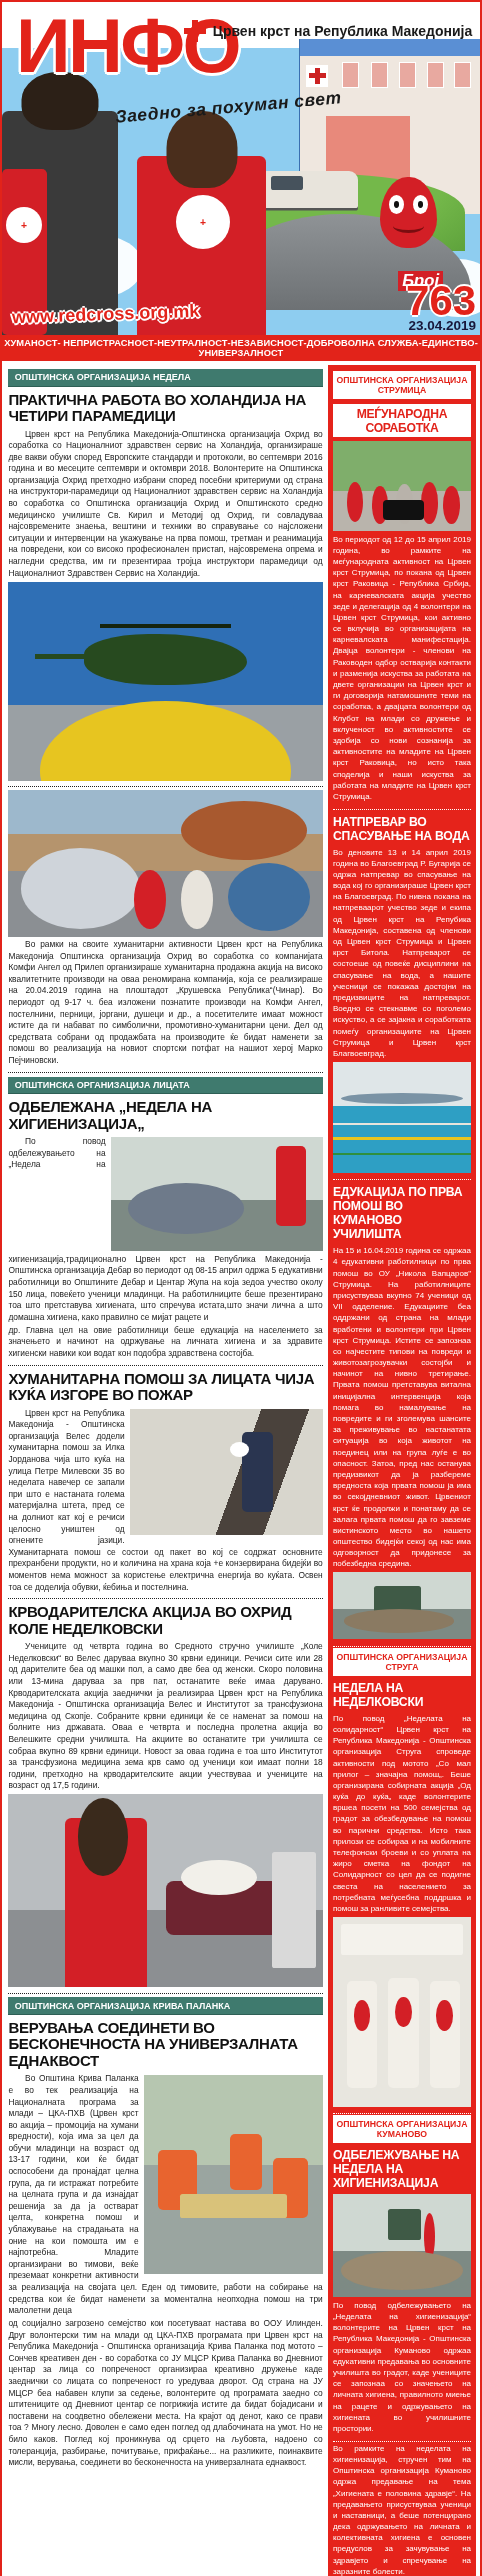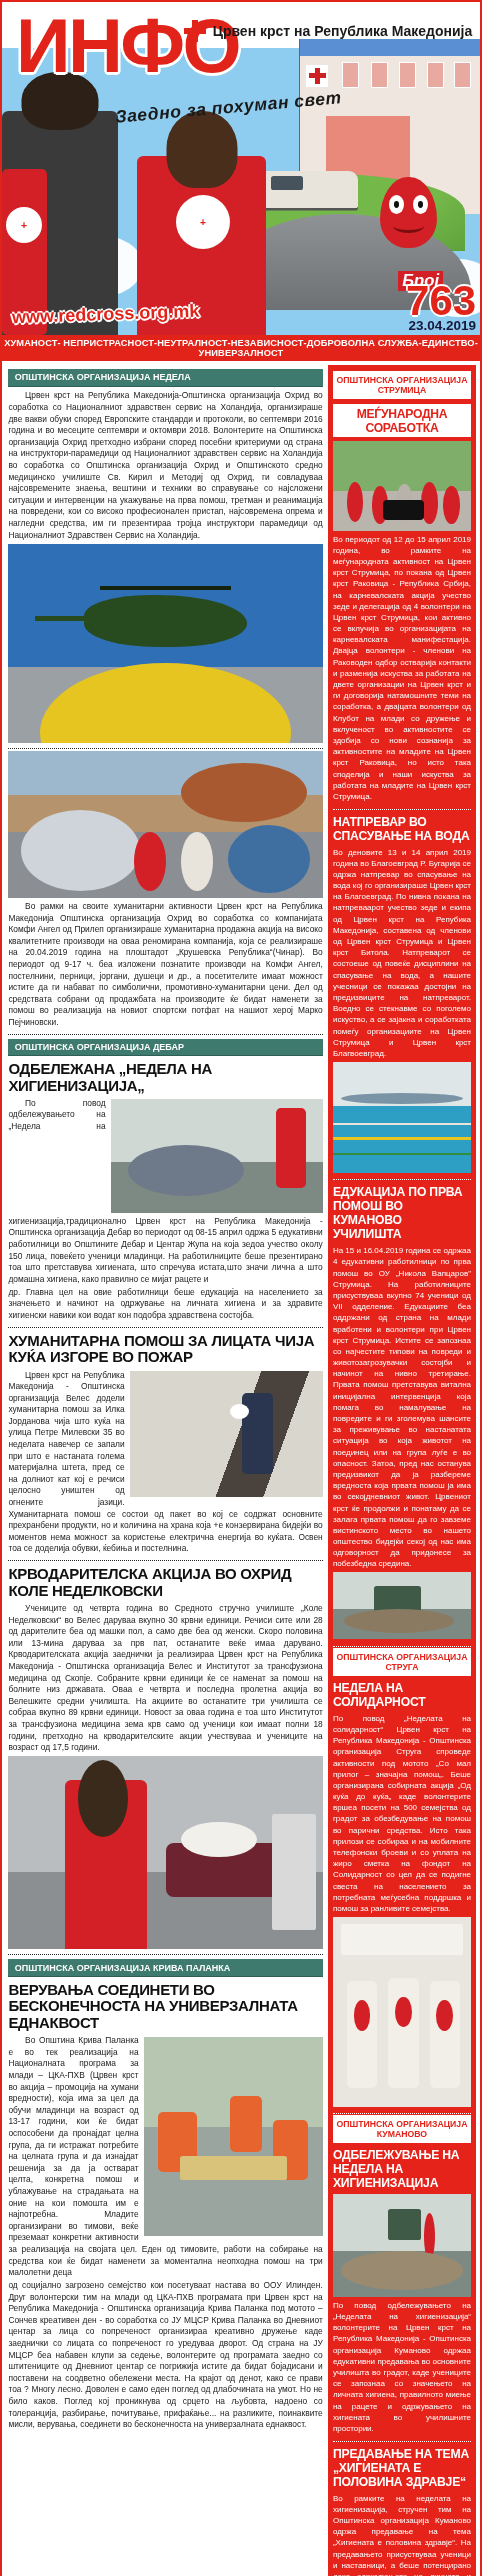--- a/index.html
+++ b/index.html
@@ -136,41 +136,42 @@
     <div class="issue-date">23.04.2019</div>
   </div>
 
   <div class="values-bar">ХУМАНОСТ- НЕПРИСТРАСНОСТ-НЕУТРАЛНОСТ-НЕЗАВИСНОСТ-ДОБРОВОЛНА СЛУЖБА-ЕДИНСТВО-УНИВЕРЗАЛНОСТ</div>
 
   <div class="main">
 
     <div class="col-left">
 
       <div class="tag">ОПШТИНСКА ОРГАНИЗАЦИЈА НЕДЕЛА</div>
+      <div class="a-title">ПРАКТИЧНА РАБОТА ВО ХОЛАНДИЈА НА ЧЕТИРИ ПАРАМЕДИЦИ</div>
       <p class="p indent">Црвен крст на Република Македонија-Општинска организација Охрид во соработка со Националниот здравствен сервис на Холандија, организираше две вакви обуки според Европските стандарди и протоколи, во септември 2016 година и во месеците септември и октомври 2018. Волонтерите на Општинска организација Охрид претходно избрани според посебни критериуми од страна на инструктори-парамедици од Националниот здравствен сервис на Холандија во соработка со Општинска организација Охрид и Општинското средно медицинско училиште Св. Кирил и Методиј од Охрид, ги совладуваа најсовремените знаења, вештини и техники во справување со најсложени ситуации и интервенции на укажување на прва помош, третман и реанимација на повредени, кои со високо професионален пристап, најсовремена опрема и нагледни средства, им ги презентираа тројца инструктори парамедици од Националниот Здравствен Сервис на Холандија.</p>
 
       <div class="photo sky-tarmac" style="height:199px;">
         <div class="helipad"></div>
         <div class="heli"></div>
       </div>
 
       <div class="dotted"></div>
 
       <div class="photo market" style="height:147px;">
         <div class="blob" style="left:4%; top:40%; width:38%; height:55%; background:#cfd4da;"></div>
         <div class="blob" style="left:55%; top:8%; width:40%; height:40%; background:#a8592f;"></div>
         <div class="blob" style="left:40%; top:55%; width:10%; height:40%; background:#d31f26;"></div>
         <div class="blob" style="left:55%; top:55%; width:10%; height:40%; background:#e8e4dc;"></div>
         <div class="blob" style="left:70%; top:50%; width:26%; height:46%; background:#3f6fa0;"></div>
       </div>
 
       <p class="p indent">Во рамки на своите хуманитарни активности Црвен крст на Република Македонија Општинска организација Охрид во соработка со компанијата Комфи Ангел од Прилеп организираше хуманитарна продажна акција на високо квалитетните производи на оваа реномирана компанија, која се реализираше на 20.04.2019 година на плоштадот „Крушевска Република“(Чинар). Во периодот од 9-17 ч. беа изложени познатите производи на Комфи Ангел, постелнини, перници, јоргани, душеци и др., а посетителите имаат можност истите да ги набават по симболични, промотивно-хуманитарни цени. Дел од средствата собрани од продажбата на производите ќе бидат наменети за помош во реализација на новиот спортски потфат на нашиот херој Марко Пејчиновски.</p>
 
       <div class="dotted"></div>
-      <div class="tag">ОПШТИНСКА ОРГАНИЗАЦИЈА ДЕБАР</div>
+      <div class="tag">ОПШТИНСКА ОРГАНИЗАЦИЈА ЛИЦАТА</div>
       <div class="a-title">ОДБЕЛЕЖАНА „НЕДЕЛА НА ХИГИЕНИЗАЦИЈА„</div>
       <div class="ph-left-text">
         <div class="photo classroom float-r" style="width:212px; height:114px;">
           <div class="blob" style="left:78%; top:8%; width:14%; height:70%; background:#d31f26; border-radius:5.1px;"></div>
           <div class="blob" style="left:8%; top:40%; width:55%; height:45%; background:#6e7a8a;"></div>
         </div>
         <p class="p indent">По повод одбележувањето на „Недела на хигиенизација,традиционално Црвен крст на Република Македонија - Општинска организација Дебар во периодот од 08-15 април одржа 5 едукативни работилници во Општините Дебар и Центар Жупа на која зедоа учество околу 150 лица, повеќето ученици младинци. На работилниците беше презентирано тоа што претставува хигиената, што спречува истата,што значи лична а што домашна хигиена, како правилно се мијат рацете и</p>
         <p class="p">др. Главна цел на овие работилници беше едукација на населението за значењето и начинот на одржување на личната хигиена и за здравите хигиенски навики кои водат кон подобра здравствена состојба.</p>
       </div>
 
@@ -244,21 +245,21 @@
       <div class="s-title">ЕДУКАЦИЈА ПО ПРВА ПОМОШ ВО КУМАНОВО УЧИЛИШТА</div>
       <p class="s-p">На 15 и 16.04.2019 година се одржаа 4 едукативни работилници по прва помош во ОУ „Никола Вапцаров" Струмица. На работилниците присуствуваа вкупно 74 ученици од VII одделение. Едукациите беа оддржани од страна на млади вработени и волонтери при Црвен крст Струмица. Истите се запознаа со најчестите типови на повреди и животозагрозувачки состојби и начинот на нивно третирање. Првата помош претставува витална иницијална интервенција која помага во намалување на повредите и ги зголемува шансите за преживување во настанатата ситуација во која животот на поединец или на група луѓе е во опасност. Затоа, пред нас останува предизвикот да ја разбереме вредноста која првата помош ја има во секојдневниот живот. Црвениот крст ќе продолжи и понатаму да се залага првата помош да го завземе вистинското место во нашето општество бидејќи секој од нас има одговорност да придонесе за побезбедна средина.</p>
 
       <div class="photo classroom" style="height:67px;">
         <div class="blob" style="left:30%; top:20%; width:34%; height:45%; background:#3f5a46; border-radius:2.6px;"></div>
         <div class="blob" style="left:8%; top:55%; width:80%; height:35%; background:#8a7a62;"></div>
       </div>
 
       <div class="s-dotted"></div>
       <div class="s-tag">ОПШТИНСКА ОРГАНИЗАЦИЈА СТРУГА</div>
-      <div class="s-title">НЕДЕЛА НА СОЛИДАРНОСТ</div>
+      <div class="s-title">НЕДЕЛА НА НЕДЕЛКОВСКИ</div>
       <p class="s-p">По повод „Неделата на солидарност“ Црвен крст на Република Македонија - Општинска организација Струга спроведе активности под мотото „Со мал прилог – значајна помош„. Беше организирана собирната акција „Од куќа до куќа„ каде волонтерите вршеа посети на 500 семејства од градот за обезбедување на помош во парични средства. Исто така прилози се собираа и на мобилните телефонски броеви и со уплата на жиро сметка на фондот на Солидарност со цел да се подигне свеста на населението за потребната меѓусебна поддршка и помош за ранливите семејства.</p>
 
       <div class="photo girls" style="height:190px;">
         <div class="blob" style="left:6%; top:4%; width:88%; height:16%; background:#f4f2ec; border-radius:2.6px;"></div>
         <div class="blob" style="left:10%; top:34%; width:22%; height:56%; background:#f2efe8; border-radius:5.1px;"></div>
         <div class="blob" style="left:40%; top:32%; width:22%; height:58%; background:#f2efe8; border-radius:5.1px;"></div>
         <div class="blob" style="left:70%; top:34%; width:22%; height:56%; background:#f2efe8; border-radius:5.1px;"></div>
         <div class="blob" style="left:15%; top:44%; width:12%; height:16%; background:#d31f26;"></div>
         <div class="blob" style="left:45%; top:42%; width:12%; height:16%; background:#d31f26;"></div>
         <div class="blob" style="left:75%; top:44%; width:12%; height:16%; background:#d31f26;"></div>
@@ -270,20 +271,19 @@
 
       <div class="photo classroom" style="height:103px;">
         <div class="blob" style="left:40%; top:14%; width:24%; height:30%; background:#3f5a46; border-radius:2.6px;"></div>
         <div class="blob" style="left:66%; top:18%; width:8%; height:46%; background:#d31f26;"></div>
         <div class="blob" style="left:6%; top:55%; width:88%; height:38%; background:#9a8a70;"></div>
       </div>
 
       <p class="s-p">По повод одбележувањето на „Неделата на хигиенизација“ волонтерите на Црвен крст на Република Македонија - Општинска организација Куманово одржаа едукативни предавања во основните училишта во градот, каде учениците се запознаа со значењето на личната хигиена, правилното миење на рацете и одржувањето на хигиената во училишните простории.</p>
 
       <div class="s-dotted"></div>
-      <div class="s-title">ПРЕДАВАЊЕ НА ТЕМА „ХИГИЕНАТА Е ПОЛОВИНА ЗДРАВЈЕ“</div>
       <p class="s-p">Во рамките на неделата на хигиенизација, стручен тим на Општинска организација Куманово одржа предавање на тема „Хигиената е половина здравје“. На предавањето присуствуваа ученици и наставници, а беше потенцирано дека одржувањето на личната и колективната хигиена е основен предуслов за зачувување на здравјето и спречување на заразните болести.</p>
 
     </div>
   </div>
 
 </div>
 
 
 </body></html>

